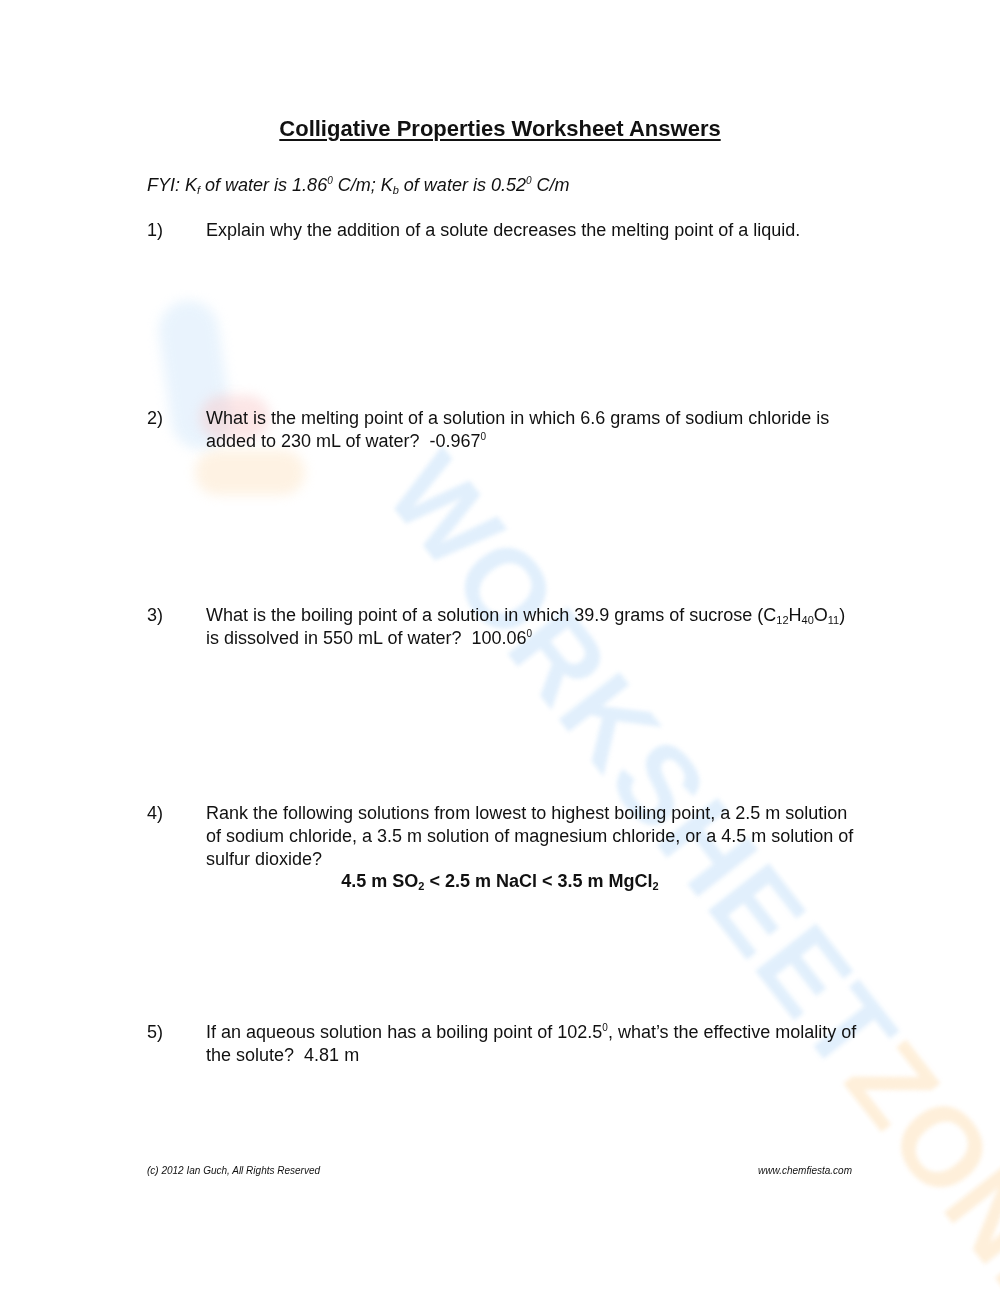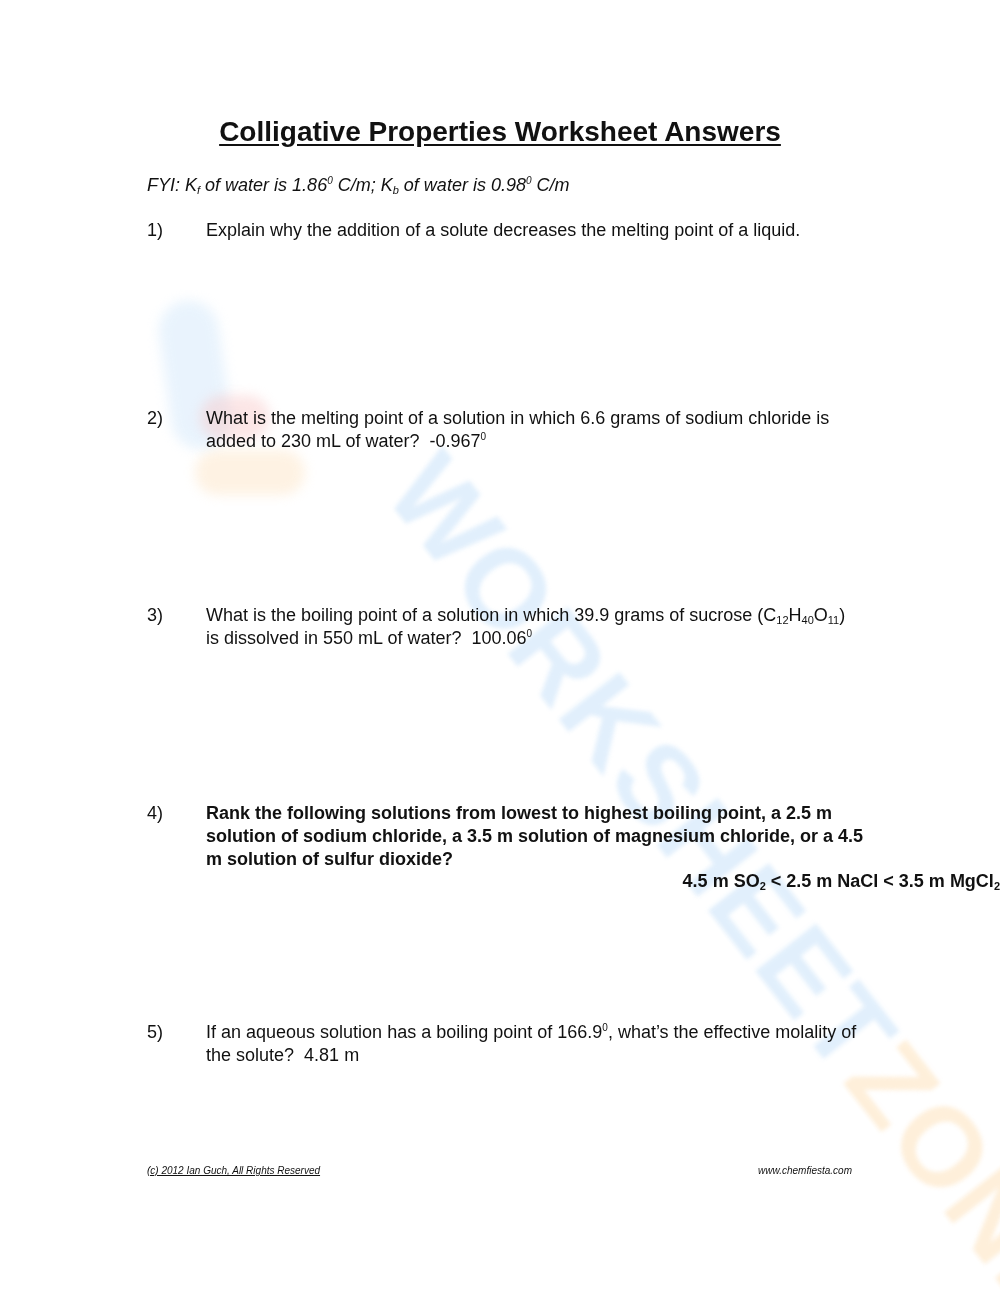--- a/index.html
+++ b/index.html
@@ -14,66 +14,66 @@
   .wm-text {
     position: absolute; left: 240px; top: 680px; font-family: "Liberation Sans", sans-serif;
     font-weight: bold; font-size: 112px; letter-spacing: 2px; transform-origin: left top;
     transform: rotate(52deg) translate(-60px, -330px); white-space: nowrap; filter: blur(2px);
   }
   .wm-text .b { color: rgba(170, 210, 245, 0.35); }
   .wm-text .o { color: rgba(253, 210, 150, 0.35); }
 
   .title {
     position: absolute; left: 0; width: 1000px; top: 116px; text-align: center;
-    font-weight: bold; font-size: 28px; text-decoration: underline; text-underline-offset: 3px;
+    font-weight: bold; font-size: 22px; text-decoration: underline; text-underline-offset: 3px;
   }
   .fyi { position: absolute; left: 147px; top: 175px; font-style: italic; font-size: 18px; }
   sup { font-size: 10px; vertical-align: 7px; line-height: 0; }
   sub { font-size: 11px; vertical-align: -3px; line-height: 0; }
   .q { position: absolute; left: 147px; font-size: 18px; line-height: 23px; }
   .q .num { position: absolute; left: 0; top: 0; }
   .q .text { position: absolute; left: 59px; top: 0; width: 640px; }
   .ans { font-weight: normal; }
-  .center-ans { position: absolute; left: 0; width: 1000px; text-align: right; font-weight: bold; font-size: 18px; }
+  .center-ans { position: absolute; left: 0; width: 1000px; text-align: center; font-weight: bold; font-size: 18px; }
   .footer { position: absolute; top: 1165px; font-style: italic; font-size: 10px; }
 </style>
 </head>
 <body>
 
 <div class="watermark">
   <div class="wm-logo-blue"></div>
   <div class="wm-logo-red"></div>
   <div class="wm-logo-orange"></div>
   <div class="wm-text"><span class="b">WORKSHEET</span><span class="o">ZONE</span></div>
 </div>
 
 <div class="title">Colligative Properties Worksheet Answers</div>
 
-<div class="fyi"><span>FYI:  K</span><sub>f</sub><span> of water is 1.86</span><sup>0</sup><span> C/m;  K</span><sub>b</sub><span> of water is 0.98</span><sup>0</sup><span> C/m</span></div>
+<div class="fyi"><span>FYI:  K</span><sub>f</sub><span> of water is 1.86</span><sup>0</sup><span> C/m;  K</span><sub>b</sub><span> of water is 0.52</span><sup>0</sup><span> C/m</span></div>
 
 <div class="q" style="top:219px;">
   <span class="num">1)</span>
   <div class="text">Explain why the addition of a solute decreases the melting point of a liquid.</div>
 </div>
 
 <div class="q" style="top:407px;">
   <span class="num">2)</span>
   <div class="text"><span>What is the melting point of a solution in which 6.6 grams of sodium chloride is added to 230 mL of water?</span>&nbsp;&nbsp;<span class="ans"><span>-0.967</span><sup>0</sup></span></div>
 </div>
 
 <div class="q" style="top:604px;">
   <span class="num">3)</span>
   <div class="text"><span>What is the boiling point of a solution in which 39.9 grams of sucrose (C</span><sub>12</sub><span>H</span><sub>40</sub><span>O</span><sub>11</sub><span>) is dissolved in 550 mL of water?</span>&nbsp;&nbsp;<span class="ans"><span>100.06</span><sup>0</sup></span></div>
 </div>
 
 <div class="q" style="top:802px;">
   <span class="num">4)</span>
-  <div class="text" style="width:660px;font-weight:bold;">Rank the following solutions from lowest to highest boiling point, a 2.5 m solution of sodium chloride, a 3.5 m solution of magnesium chloride, or a 4.5 m solution of sulfur dioxide?</div>
+  <div class="text" style="width:660px;">Rank the following solutions from lowest to highest boiling point, a 2.5 m solution of sodium chloride, a 3.5 m solution of magnesium chloride, or a 4.5 m solution of sulfur dioxide?</div>
 </div>
 <div class="center-ans" style="top:871px;"><span>4.5 m SO</span><sub>2</sub><span> &lt; 2.5 m NaCl &lt; 3.5 m MgCl</span><sub>2</sub></div>
 
 <div class="q" style="top:1021px;">
   <span class="num">5)</span>
-  <div class="text" style="width:660px;"><span>If an aqueous solution has a boiling point of 166.9</span><sup>0</sup><span>, what’s the effective molality of the solute?</span>&nbsp;&nbsp;<span class="ans">4.81 m</span></div>
+  <div class="text" style="width:660px;"><span>If an aqueous solution has a boiling point of 102.5</span><sup>0</sup><span>, what’s the effective molality of the solute?</span>&nbsp;&nbsp;<span class="ans">4.81 m</span></div>
 </div>
 
-<div class="footer" style="left:147px;text-decoration:underline;">(c) 2012 Ian Guch, All Rights Reserved</div>
+<div class="footer" style="left:147px;">(c) 2012 Ian Guch, All Rights Reserved</div>
 <div class="footer" style="right:148px;">www.chemfiesta.com</div>
 
 </body></html>

